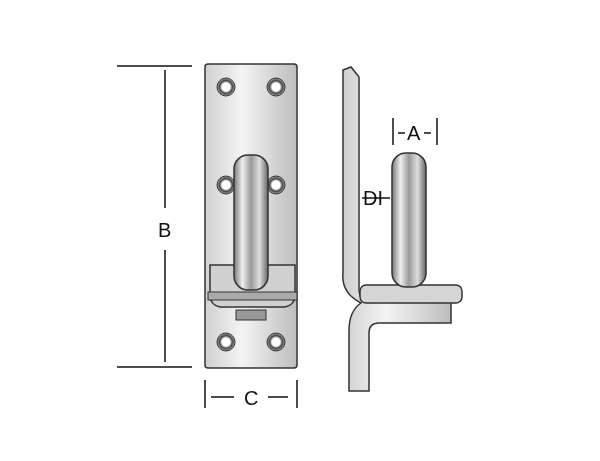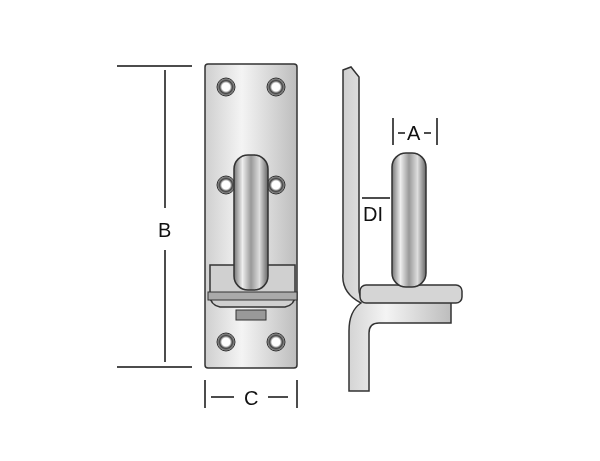--- a/index.html
+++ b/index.html
@@ -71,13 +71,13 @@
     <line x1="398" y1="133" x2="405" y2="133"></line>
     <line x1="424" y1="133" x2="431" y2="133"></line>
   </g>
 
   <line x1="362" y1="198" x2="390" y2="198" stroke="#111" stroke-width="1.5"></line>
 </svg>
 
 <span class="lbl" style="left:158px;top:220px;">B</span>
 <span class="lbl" style="left:244px;top:388px;">C</span>
 <span class="lbl" style="left:407px;top:123px;">A</span>
-<span class="lbl" style="left:363px;top:204px;">DI</span>
+<span class="lbl" style="left:363px;top:188px;">DI</span>
 
 </body></html>

